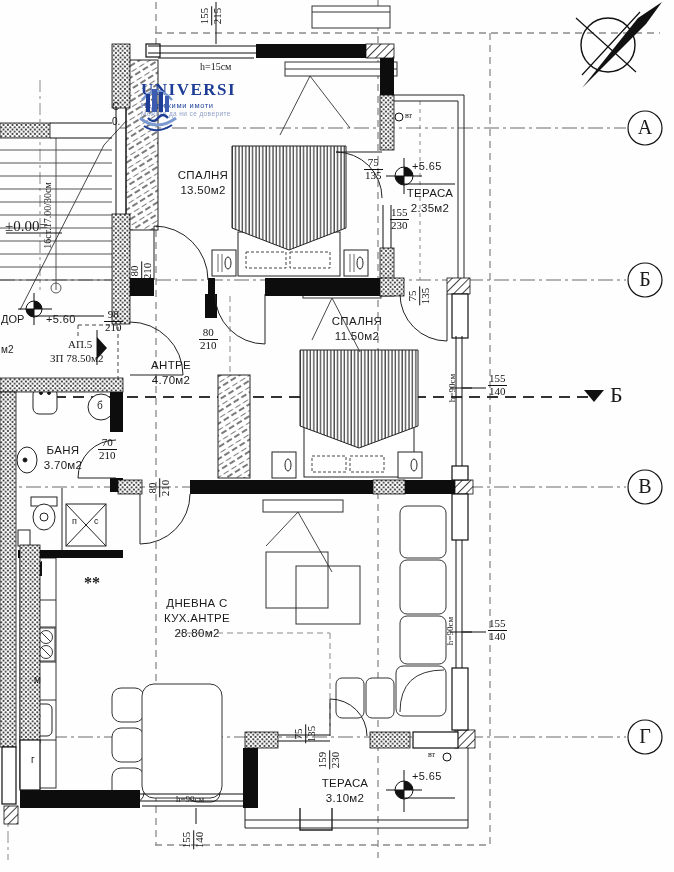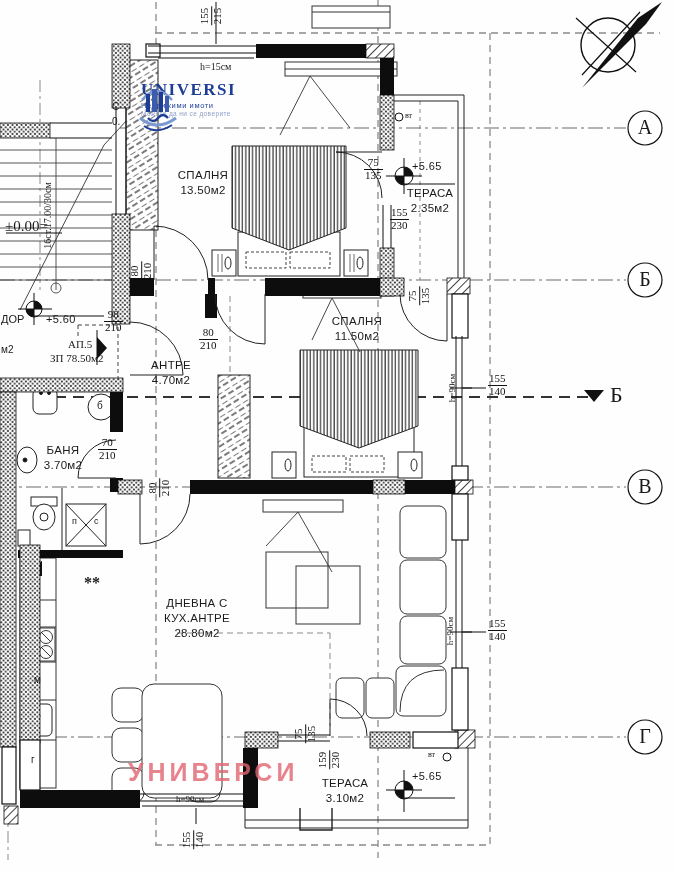--- a/index.html
+++ b/index.html
@@ -450,15 +450,14 @@
 <div class="lbl" style="left:72px;top:516px;font-size:9px">п</div>
 <div class="lbl" style="left:94px;top:516px;font-size:9px">с</div>
 <div class="lbl" style="left:34px;top:674px;font-size:10px">м</div>
 <div class="lbl" style="left:31px;top:754px;font-size:10px">г</div>
 <div class="lbl ser" style="left:84px;top:574px;font-size:16px;font-weight:bold">**</div>
 <div class="lbl" style="left:1px;top:313px;font-size:11px">ДОР</div>
 <div class="lbl" style="left:1px;top:344px;font-size:10px">м2</div>
 <div class="lbl" style="left:112px;top:101px;font-size:10px">С</div>
 <div class="lbl" style="left:112px;top:116px;font-size:10px">0.</div>
 
-<div class="lbl watermark" style="left:128px;top:758px">УНИВЕРСИ</div>
 
 </div>
 
 </body></html>

